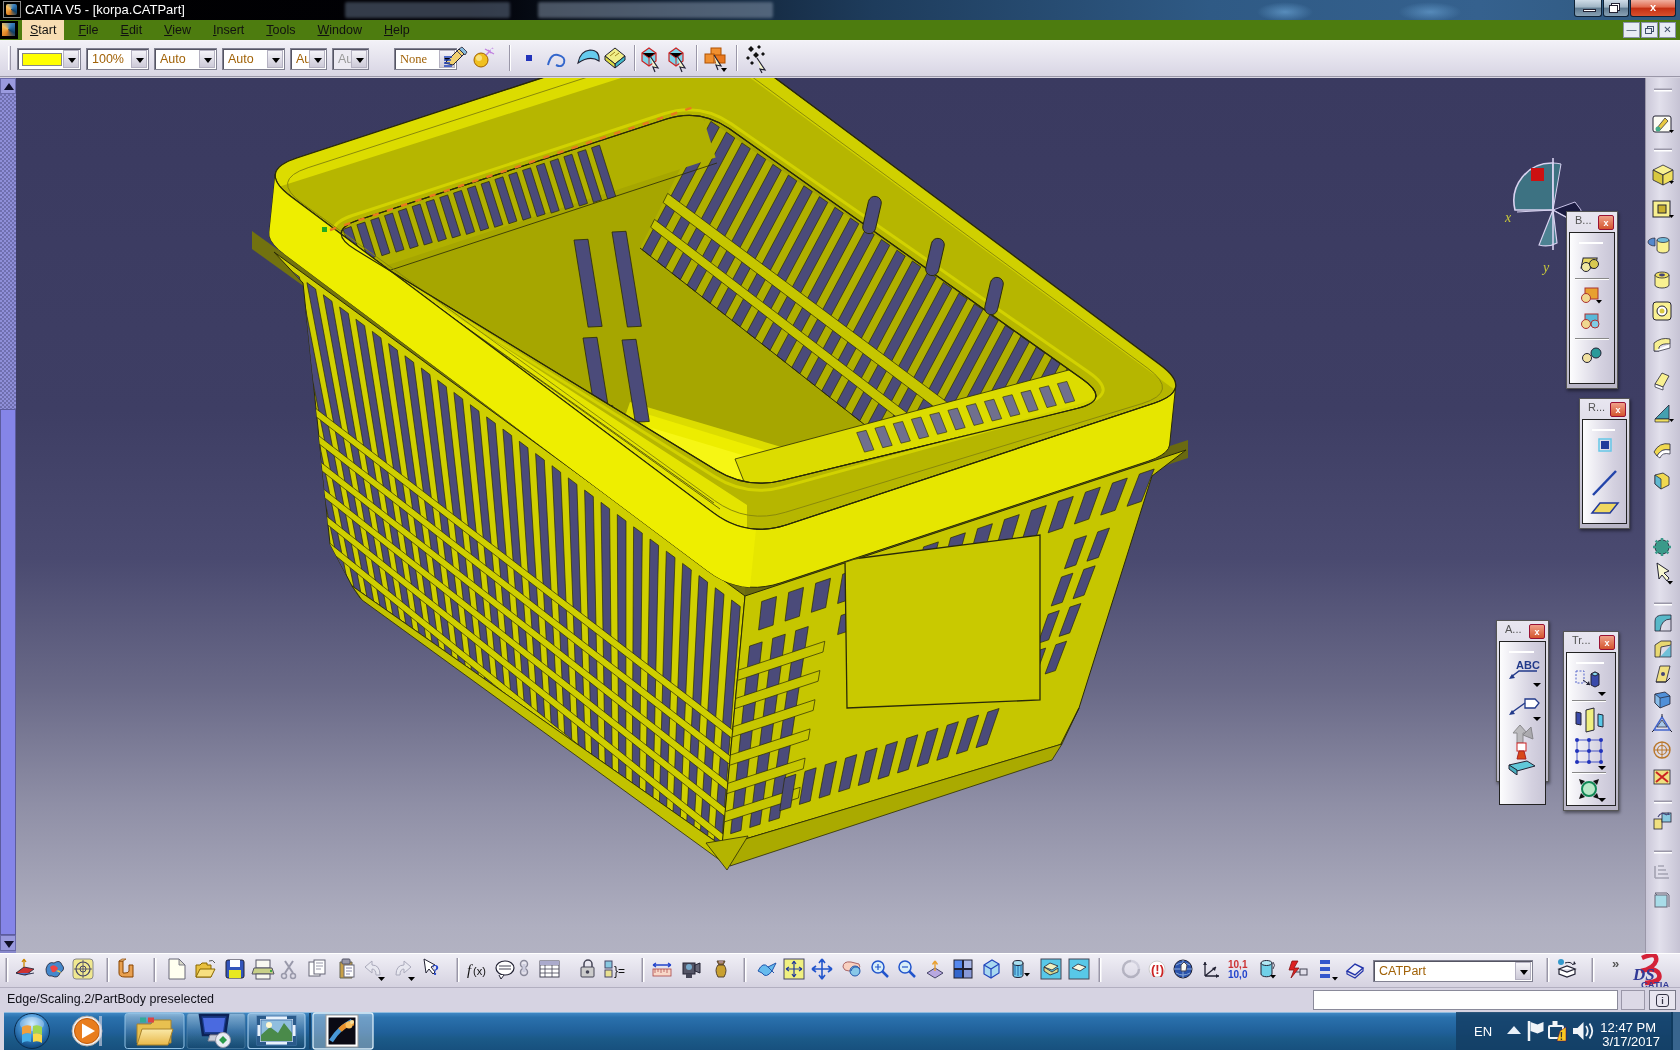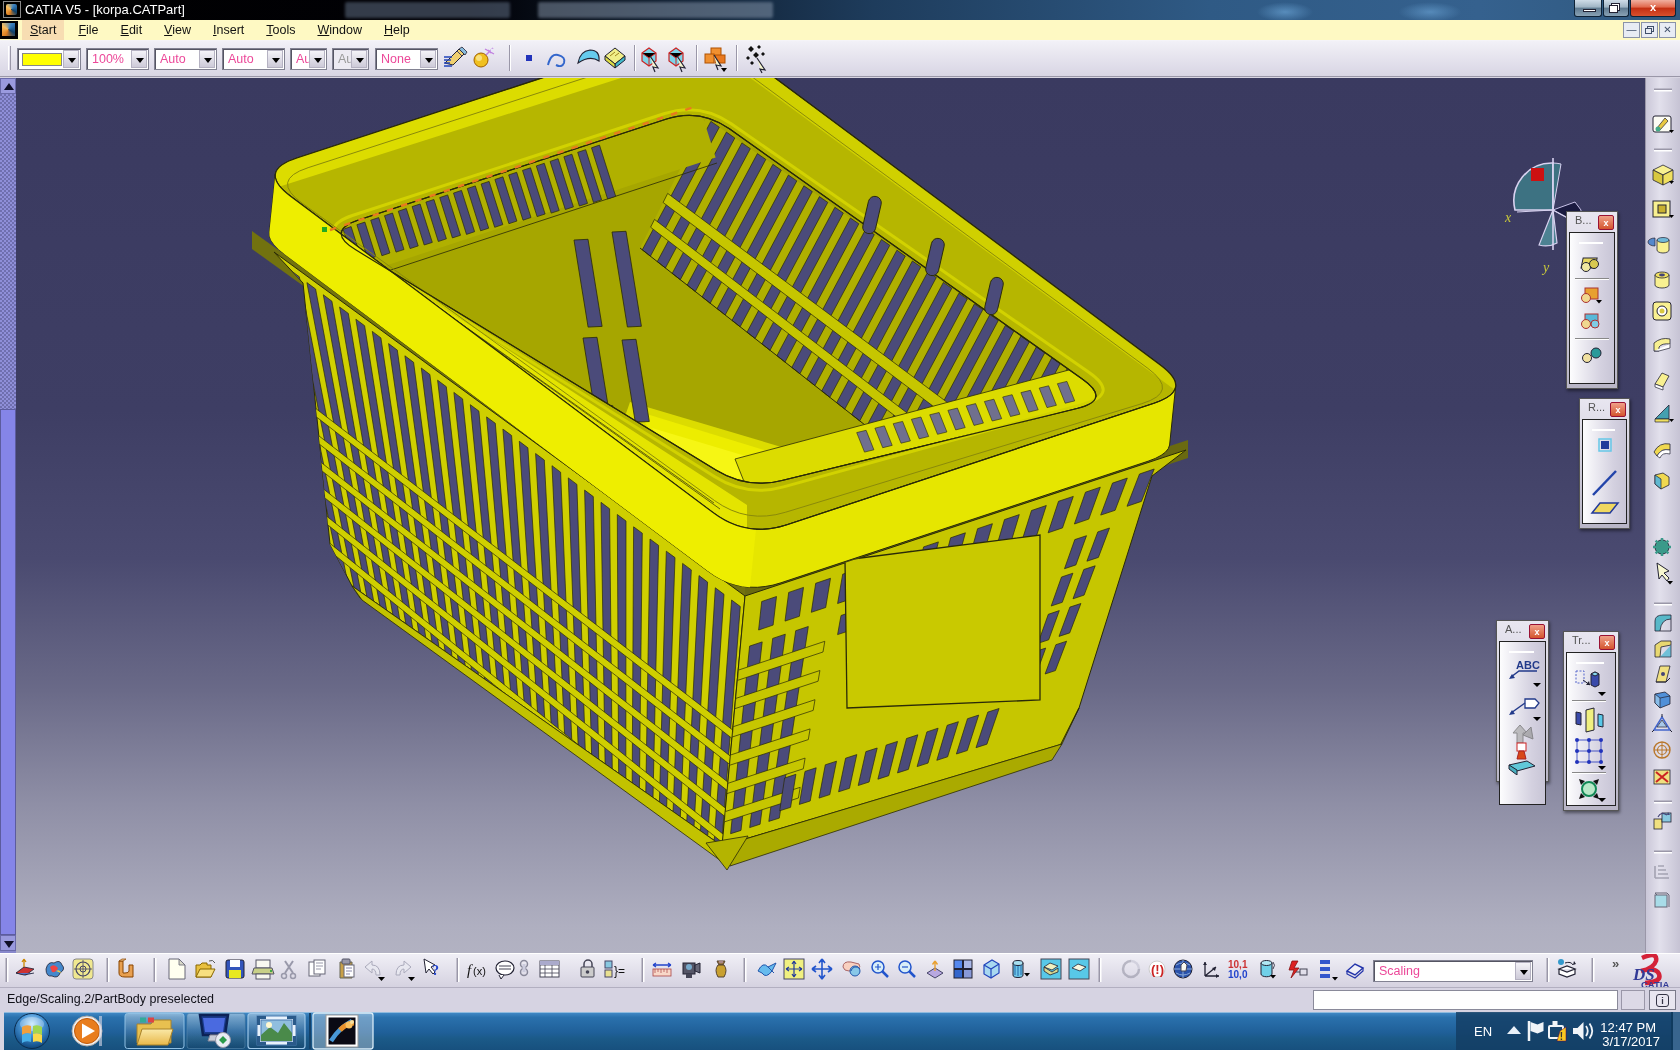--- a/index.html
+++ b/index.html
@@ -3,29 +3,29 @@
 *{margin:0;padding:0;box-sizing:border-box;}
 body{width:1680px;height:1050px;overflow:hidden;font-family:"Liberation Sans",sans-serif;position:relative;background:#d8d5e2;}
 .abs{position:absolute;}
 
 #title{left:0;top:0;width:1680px;height:35px;background:radial-gradient(40px 14px at 1285px 12px,rgba(120,180,230,.55),rgba(120,180,230,0) 70%),radial-gradient(45px 14px at 1430px 12px,rgba(120,180,230,.5),rgba(120,180,230,0) 70%),linear-gradient(90deg,#000 0%,#010106 28%,#1e3c5c 52%,#2f5a85 72%,#35618e 88%,#30597f 100%);}
 #title .txt{position:absolute;left:25px;top:2px;color:#fff;font-size:13px;}
 
 .wbtn{position:absolute;top:0;height:17px;border:1px solid #0e2236;border-top:none;background:linear-gradient(#cfdce8 0%,#9fb4c4 45%,#5f7a90 50%,#89a2b4 100%);border-radius:0 0 3px 3px;}
 #wclose{background:linear-gradient(#f0b0a0 0%,#e0674b 45%,#c22e12 50%,#d8502d 100%);}
 
-#menu{left:0;top:20px;width:1680px;height:21px;background:#fef9c3;border-bottom:1px solid #f5f4f8;}
+#menu{left:0;top:20px;width:1680px;height:21px;background:#4d7c0f;border-bottom:1px solid #f5f4f8;}
 #menu .mi{display:inline-block;padding:3px 8px;margin-right:6px;font-size:12.5px;color:#111;}
 #menu .hot{background:#f7ddb2;}
 .u{text-decoration:underline;}
 
 .mbtn{position:absolute;top:2px;width:17px;height:16px;border:1px solid #8a93a8;background:#e8ecf4;color:#40506a;font-size:10px;text-align:center;line-height:14px;}
 
 #tbar{left:0;top:41px;width:1680px;height:36px;background:linear-gradient(#f2f1f7,#d8d5e4);border-bottom:1px solid #9a97a8;}
-.combo{position:absolute;top:7px;height:22px;background:#fff;border:1px solid #828292;box-shadow:inset 1px 1px 0 #555563;font-size:12.5px;color:#ec4899;}
+.combo{position:absolute;top:7px;height:22px;background:#fff;border:1px solid #828292;box-shadow:inset 1px 1px 0 #555563;font-size:12.5px;color:#a16207;}
 .combo .cv{position:absolute;left:5px;top:3px;}
 .combo .ca{position:absolute;right:1px;top:1px;bottom:1px;width:16px;background:linear-gradient(#f4f3f8,#cdcad8);border:1px solid #b5b2c2;}
 .combo .ca:after{content:"";position:absolute;left:4px;top:7px;border:4px solid transparent;border-top:5px solid #000;}
 .gray{color:#9a9a9a;background:#eceaf2;}
 .grip{position:absolute;top:5px;width:3px;height:24px;border-left:1px solid #fff;border-right:1px solid #9a97a8;}
 
 #vp{left:0;top:78px;width:1680px;height:875px;background:linear-gradient(#3a3a60 0%,#3e3e64 38%,#4a4a70 55%,#6a6a88 70%,#8f8fa6 83%,#afafc0 97%,#b2b2c2 100%);overflow:hidden;}
 
 #lsb{position:absolute;left:0;top:0;width:16px;height:875px;background:#8888cc;}
 #lsb .btn{position:absolute;left:0;width:16px;height:16px;background:#9a9ade;border:1px solid #6a6aaa;}
@@ -92,21 +92,21 @@
       <span class="ca"></span>
     </div>
     <div class="combo" style="left:290px;width:37px;">
       <span class="cv" style="">Aut</span>
       <span class="ca"></span>
     </div>
     <div class="combo gray" style="left:332px;width:37px;">
       <span class="cv" style="color:#9a9a9a;">Aut</span>
       <span class="ca"></span>
     </div>
-    <div class="combo" style="left:375px;width:63px;">
+    <div class="combo" style="left:394px;width:63px;font-family:Liberation Serif, serif;">
       <span class="cv" style="">None</span>
       <span class="ca"></span>
     </div>
   </div>
 <svg class="abs" style="left:0;top:41px;" width="800" height="36">
     <g font-family="Liberation Sans">
 <g transform="translate(443,6)">
         <path d="M2,16 L12,6 L16,2 L21,7 L10,18 Z" fill="#f0d070" stroke="#223" stroke-width="1"></path>
         <path d="M14,4 L19,9" stroke="#446" stroke-width="1"></path>
         <path d="M1,10 L9,10 M1,13 L8,13 M1,16 L7,16 M1,19 L9,19" stroke="#2244bb" stroke-width="1.6"></path>
@@ -882,21 +882,21 @@
       <rect x="1593" y="4" width="1.5" height="24" fill="#fff"></rect>
       <rect x="1591.5" y="4" width="1.5" height="24" fill="#9a97a8"></rect>
       <text x="1612" y="14" font-size="13" font-weight="bold" fill="#555" font-family="Liberation Sans">»</text>
       <g transform="translate(1628,0)">
         <path d="M14,4 Q30,-3 28,7 Q26,14 13,17 Q28,13 31,20 Q34,28 17,29" fill="none" stroke="#d42238" stroke-width="4.5"></path>
         <text x="5" y="26" font-size="17" font-weight="bold" font-style="italic" fill="#323a96" font-family="Liberation Serif">DS</text>
         <text x="13" y="34" font-size="9.5" font-weight="bold" fill="#323a96" font-family="Liberation Sans">CATIA</text>
       </g>
     </svg>
     <div class="combo" style="left:1373px;top:6px;width:160px;">
-      <span class="cv">Scaling</span>
+      <span class="cv">CATPart</span>
       <span class="ca"></span>
     </div>
   </div>
 <div id="sbar" class="abs">
     <span style="position:absolute;left:7px;top:4px;">Edge/Scaling.2/PartBody preselected</span>
     <div style="position:absolute;left:1313px;top:2px;width:305px;height:20px;background:#fff;border:1px solid #8a8a9a;"></div>
     <div style="position:absolute;left:1621px;top:2px;width:24px;height:20px;background:#dcd9e6;border:1px solid #9a97a8;"></div>
     <div style="position:absolute;left:1649px;top:2px;width:27px;height:20px;background:#e8e6f0;border:1px solid #7a7a8a;">
       <div style="margin:3px auto;width:13px;height:13px;border:1.5px solid #334;border-radius:3px;color:#334;font-size:9px;text-align:center;line-height:12px;font-weight:bold;">i</div>
     </div>

